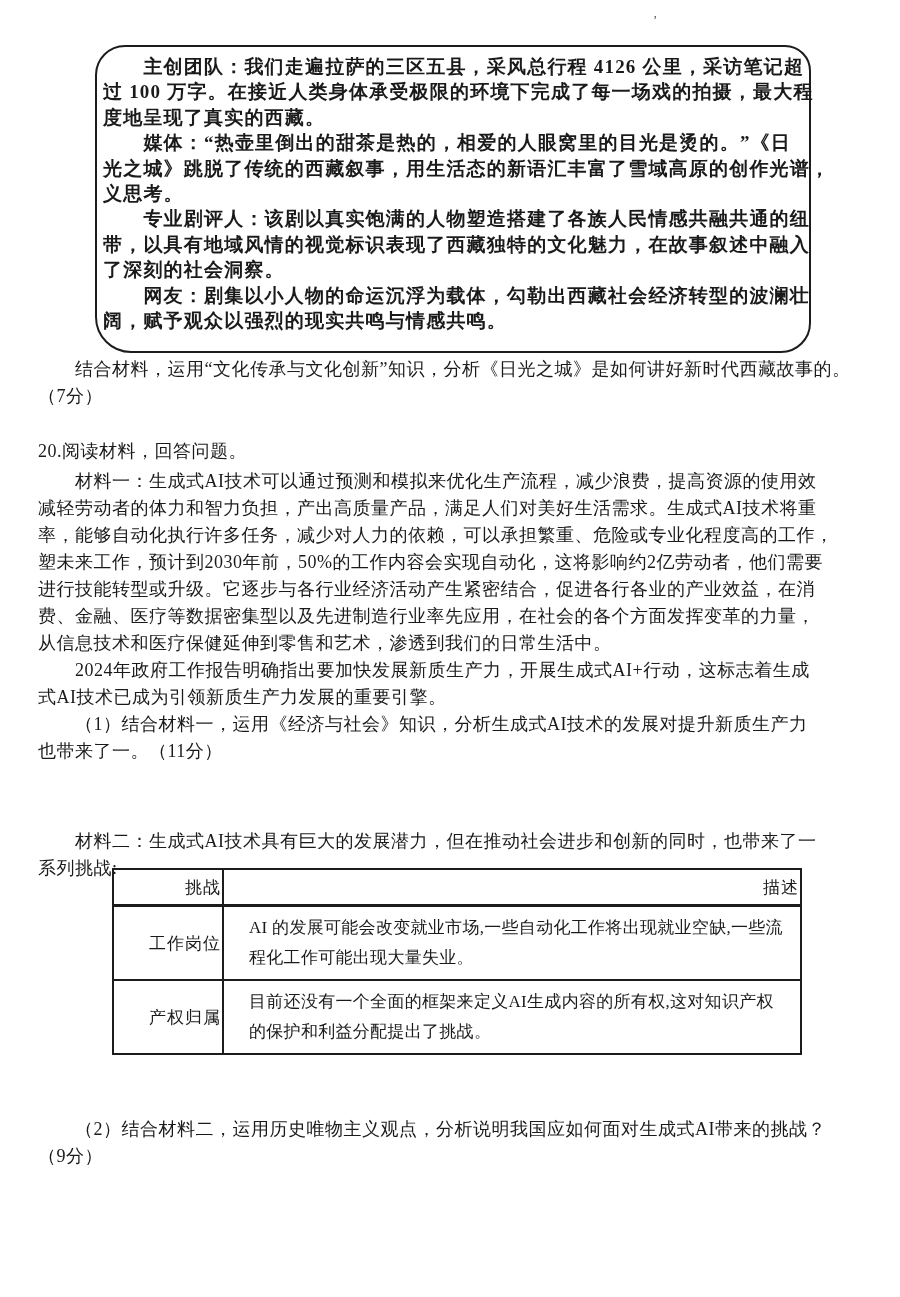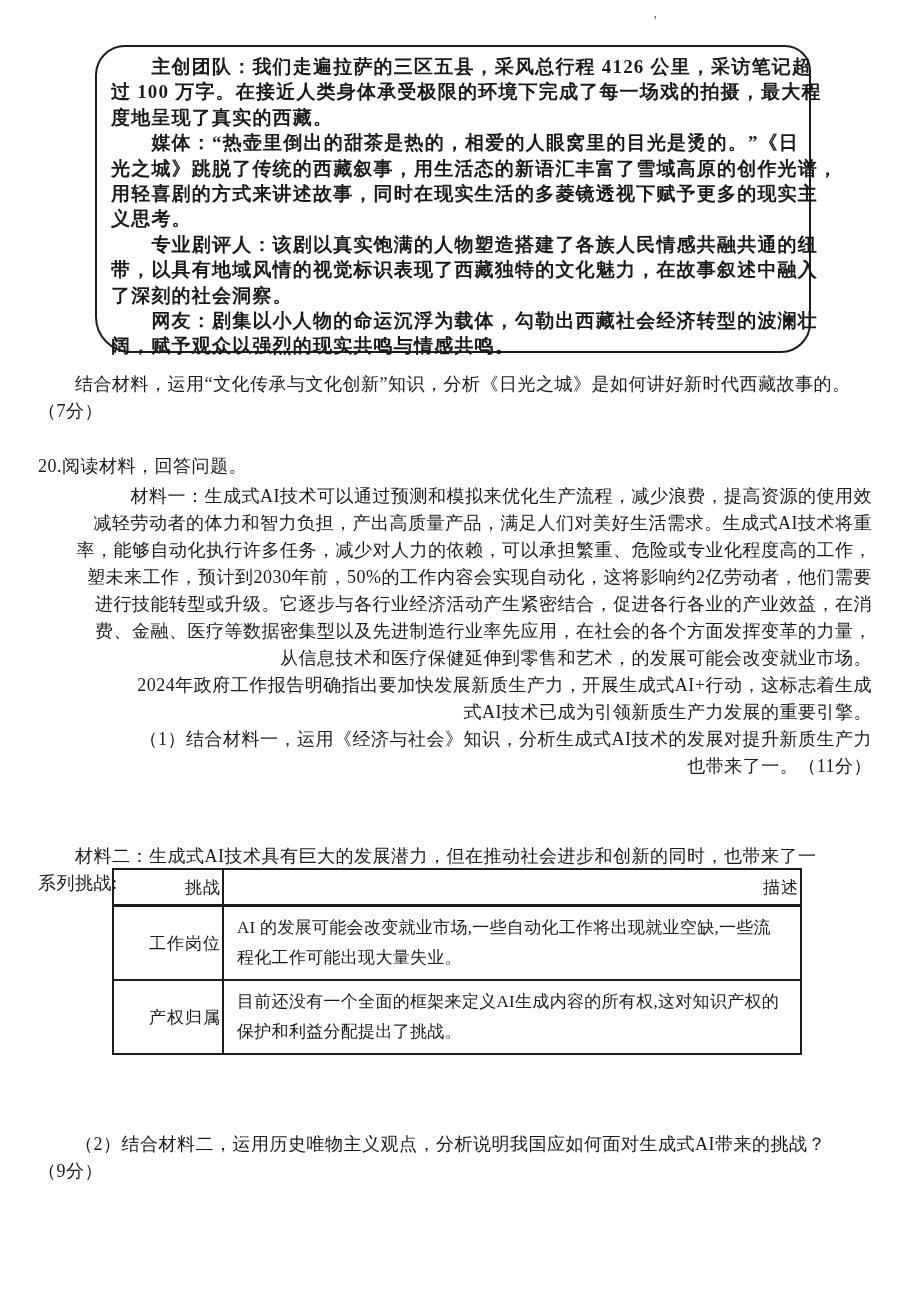--- a/index.html
+++ b/index.html
@@ -14,37 +14,37 @@
   .speck {
     position:absolute; left:653px; top:12px;
     font-size:13px; color:#555;
   }
   .quote-box {
     position:absolute; left:95px; top:45px;
     width:716px; height:308px;
     box-sizing:border-box;
     border:2.5px solid #1c1c1c;
     border-radius:30px 26px 30px 36px;
-    padding:7px 12px 0 14px;
+    padding:7px 12px 0 6px;
   }
   .qline {
     font-size:19px; line-height:25.4px;
     font-weight:bold;
     letter-spacing:1.2px;
     white-space:nowrap;
   }
-  .blk { position:absolute; left:38px; width:834px;margin-top:15px; }
+  .blk { position:absolute; left:38px; width:834px; }
   .bline {
     font-size:18px; line-height:27px;
     letter-spacing:0.5px;
     white-space:nowrap;
   }
   #q19-block  { top:356px; }
   #q20-head   { top:438px; }
-  #m1-block   { top:468px;text-align:right; }
+  #m1-block   { top:468px; }
   #m2-block   { top:828px; }
   #sub2-block { top:1116px; }
 
   .ctable {
     position:absolute; left:112px; top:868px;
     width:690px;
     border-collapse:collapse;
     table-layout:fixed;
   }
   .ctable td { border:2px solid #1c1c1c; vertical-align:middle; }
@@ -52,41 +52,40 @@
   .col-challenge { width:110px; }
   .hcell {
     text-align:right; font-size:17px; height:32px;
     letter-spacing:1px;
   }
   .label-cell {
     text-align:right; font-size:17px; letter-spacing:1px;
   }
   .desc-cell {
     font-size:17px; line-height:30px;
-    padding:6px 12px 6px 13px;
+    padding:6px 12px 6px 25px;
     letter-spacing:0.3px;
   }
   .r1 { height:68px; }
   .r2 { height:60px;margin-left:23px; }
   .r3 { height:76px; }
 </style>
 </head>
 <body>
 
 <div class="page">
 
   <span class="speck">’</span>
 
   <div class="quote-box">
     <div class="qline">　　主创团队：我们走遍拉萨的三区五县，采风总行程 4126 公里，采访笔记超</div>
     <div class="qline">过 100 万字。在接近人类身体承受极限的环境下完成了每一场戏的拍摄，最大程</div>
     <div class="qline">度地呈现了真实的西藏。</div>
     <div class="qline">　　媒体：“热壶里倒出的甜茶是热的，相爱的人眼窝里的目光是烫的。”《日</div>
     <div class="qline">光之城》跳脱了传统的西藏叙事，用生活态的新语汇丰富了雪域高原的创作光谱，</div>
-    <div class="qline">用轻喜剧的方式来讲述故事，同时在现实生活的多菱镜透视下赋予更多的现实主</div>
     <div class="qline">义思考。</div>
     <div class="qline">　　专业剧评人：该剧以真实饱满的人物塑造搭建了各族人民情感共融共通的纽</div>
     <div class="qline">带，以具有地域风情的视觉标识表现了西藏独特的文化魅力，在故事叙述中融入</div>
     <div class="qline">了深刻的社会洞察。</div>
     <div class="qline">　　网友：剧集以小人物的命运沉浮为载体，勾勒出西藏社会经济转型的波澜壮</div>
     <div class="qline">阔，赋予观众以强烈的现实共鸣与情感共鸣。</div>
   </div>
 
   <div id="q19-block" class="blk">
     <div class="bline">　　结合材料，运用“文化传承与文化创新”知识，分析《日光之城》是如何讲好新时代西藏故事的。</div>
@@ -97,21 +96,21 @@
     <div class="bline">20.阅读材料，回答问题。</div>
   </div>
 
   <div id="m1-block" class="blk">
     <div class="bline">　　材料一：生成式AI技术可以通过预测和模拟来优化生产流程，减少浪费，提高资源的使用效</div>
     <div class="bline">减轻劳动者的体力和智力负担，产出高质量产品，满足人们对美好生活需求。生成式AI技术将重</div>
     <div class="bline">率，能够自动化执行许多任务，减少对人力的依赖，可以承担繁重、危险或专业化程度高的工作，</div>
     <div class="bline">塑未来工作，预计到2030年前，50%的工作内容会实现自动化，这将影响约2亿劳动者，他们需要</div>
     <div class="bline">进行技能转型或升级。它逐步与各行业经济活动产生紧密结合，促进各行各业的产业效益，在消</div>
     <div class="bline">费、金融、医疗等数据密集型以及先进制造行业率先应用，在社会的各个方面发挥变革的力量，</div>
-    <div class="bline">从信息技术和医疗保健延伸到零售和艺术，的发展可能会改变就业市场。</div>
+    <div class="bline">从信息技术和医疗保健延伸到零售和艺术，渗透到我们的日常生活中。</div>
     <div class="bline">　　2024年政府工作报告明确指出要加快发展新质生产力，开展生成式AI+行动，这标志着生成</div>
     <div class="bline">式AI技术已成为引领新质生产力发展的重要引擎。</div>
     <div class="bline">　　（1）结合材料一，运用《经济与社会》知识，分析生成式AI技术的发展对提升新质生产力</div>
     <div class="bline">也带来了一。（11分）</div>
   </div>
 
   <div id="m2-block" class="blk">
     <div class="bline">　　材料二：生成式AI技术具有巨大的发展潜力，但在推动社会进步和创新的同时，也带来了一</div>
     <div class="bline">系列挑战:</div>
   </div>

